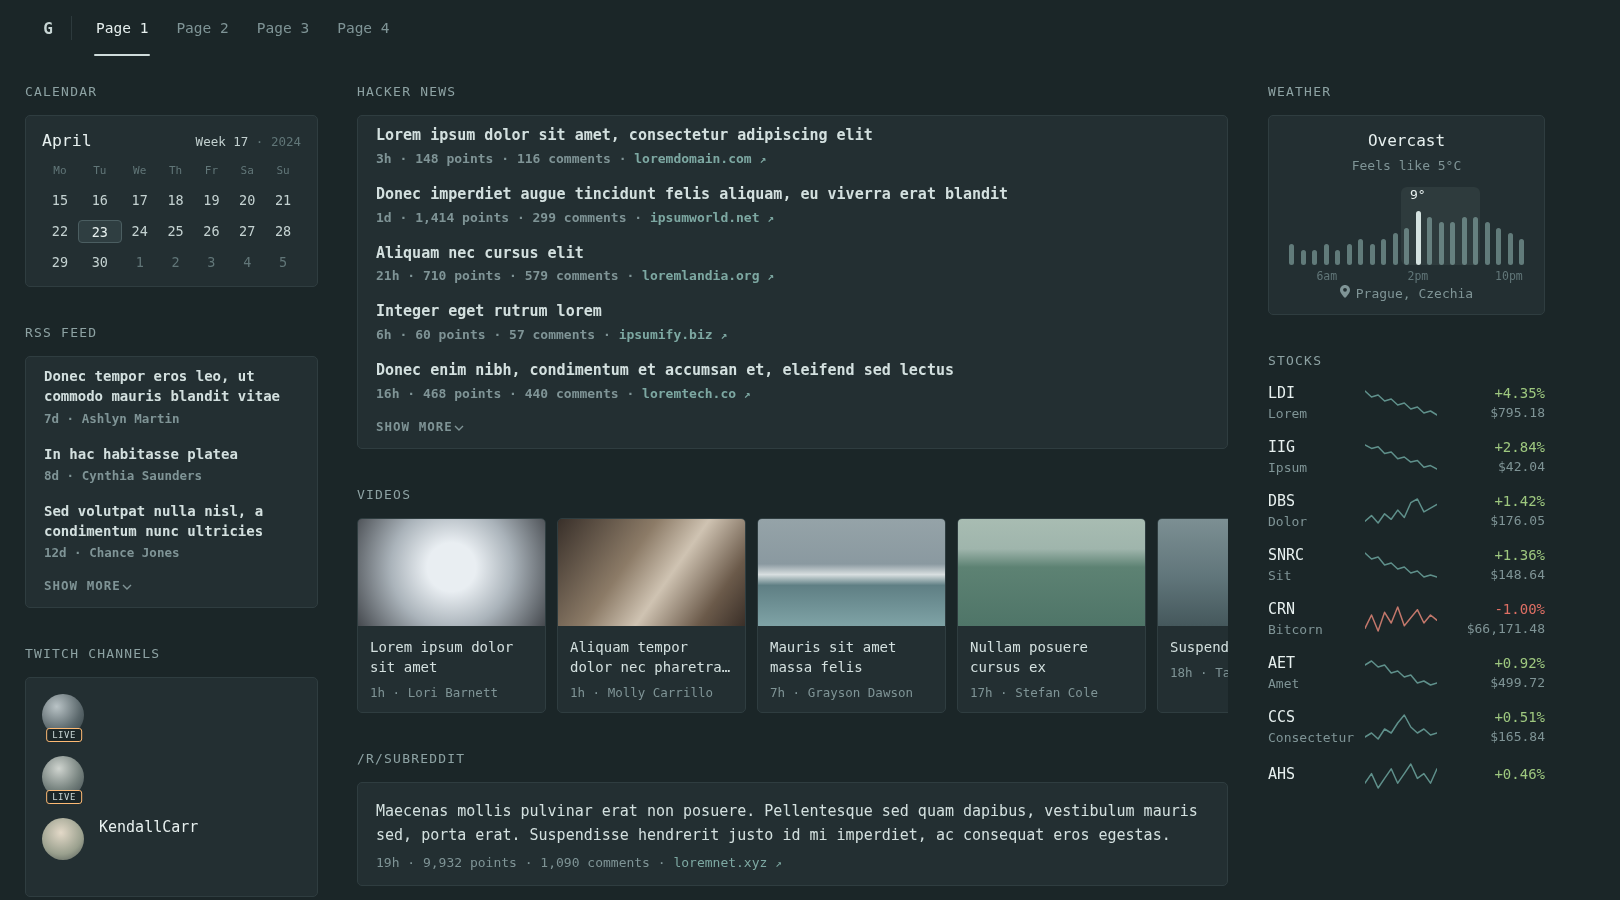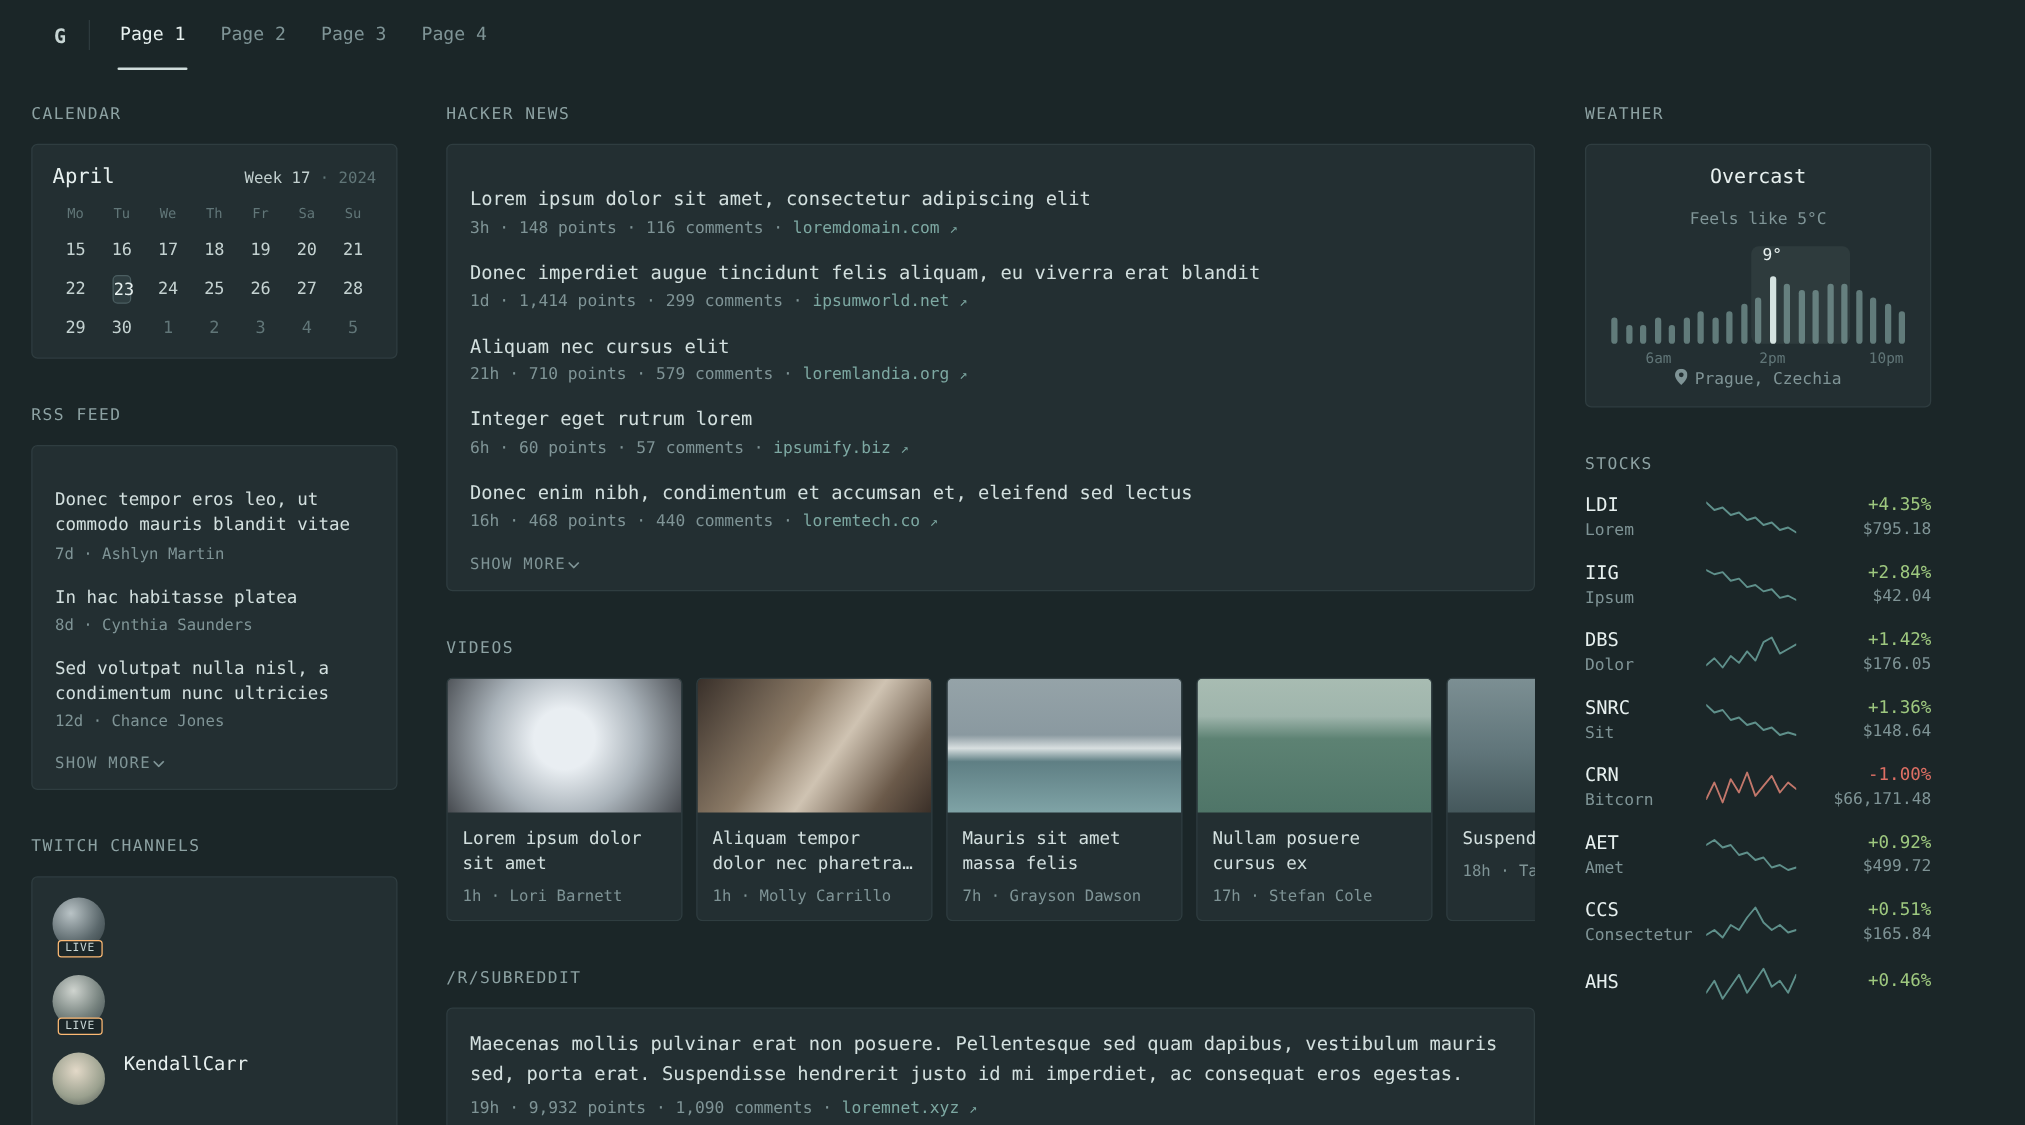--- a/index.html
+++ b/index.html
@@ -47,23 +47,23 @@
   .cal-head{display:flex;justify-content:space-between;align-items:baseline;margin-bottom:14px;}
   .cal-month{font-size:16.5px;color:var(--bright);}
   .cal-week{font-size:12.5px;color:#c3d1d0;}
   .cal-week .yr{color:var(--dimmer);}
   .cal-week .sep{color:var(--dimmer);}
   .cal-grid{display:grid;grid-template-columns:repeat(7,1fr);row-gap:8px;text-align:center;}
   .dow{font-size:11px;color:var(--dimmer);padding-bottom:4px;}
   .day{font-size:13.5px;color:#c4d2d1;line-height:23px;height:23px;}
   .day.other{color:var(--dimmer);}
   .day.sel{background:#2f3e41;border:1px solid #4b5e61;border-radius:4px;color:var(--bright);
-           width:15px;margin:0 auto;}
-  
-  .list-card{padding:33px 18px 14px;}
+           width:44px;margin:0 auto;}
+  
+  .list-card{padding:9px 18px 14px;font-weight:bold;}
   .feed-item{margin-bottom:18px;}
   .feed-title{color:var(--text);font-size:15px;line-height:1.45;cursor:pointer;}
   .feed-meta{color:var(--dim);font-size:13px;margin-top:4px;}
   .feed-meta .domain{color:var(--accent);cursor:pointer;}
   .feed-meta .arrow{color:var(--accent);font-size:11px;}
   .rss-title{font-size:14px;}
   .rss-meta{font-size:12.5px;}
   .show-more{color:var(--dim);font-size:12.5px;letter-spacing:1px;display:flex;
              align-items:flex-start;gap:1px;cursor:pointer;margin-top:4px;}
   .chev{display:inline-block;}
@@ -93,21 +93,21 @@
   .th5{background:linear-gradient(to bottom,#7c8f93 0%,#60757a 55%,#45585c 100%);}
   .vbody{padding:11px 12px 12px;}
   .vtitle{font-size:14px;line-height:1.45;color:var(--text);max-height:2.9em;overflow:hidden;}
   .vmeta{font-size:12.5px;color:var(--dim);margin-top:8px;white-space:nowrap;overflow:hidden;}
   
   .post-card{padding:17px 18px 15px;}
   .post-text{font-size:15px;line-height:1.55;color:var(--text);cursor:pointer;}
   
   .weather-card{padding:15px 16px 13px;text-align:center;}
   .w-cond{font-size:16px;color:var(--bright);}
-  .w-feels{font-size:13px;color:var(--dim);margin-top:18px;}
+  .w-feels{font-size:13px;color:var(--dim);margin-top:8px;}
   .wchart{position:relative;height:96px;margin:14px 2px 2px;}
   .whighlight{position:absolute;top:0;bottom:18px;background:rgba(205,220,210,0.07);
               border-radius:6px;}
   .wtemp{position:absolute;top:0;transform:translateX(-50%);font-size:13px;color:var(--bright);}
   .wbars{position:absolute;left:0;right:0;bottom:18px;height:60px;display:flex;
          justify-content:space-between;align-items:flex-end;padding:0 2px;}
   .wbar{width:5px;border-radius:3px;background:rgba(150,185,182,0.55);}
   .wbar.current{background:#d4e2e0;}
   .wtimes{position:absolute;left:0;right:0;bottom:0;height:14px;}
   .wtime{position:absolute;transform:translateX(-50%);font-size:11.5px;color:var(--dimmer);}

